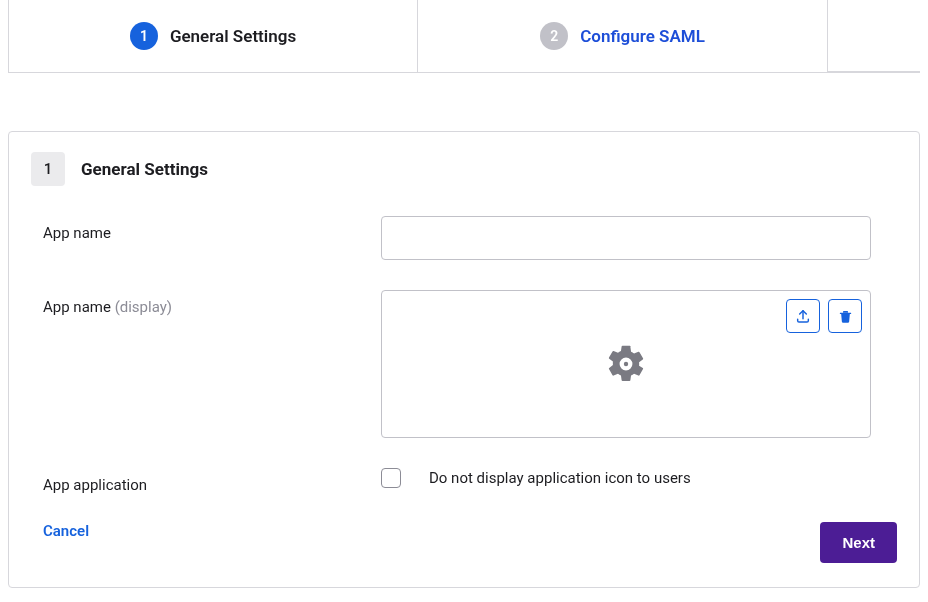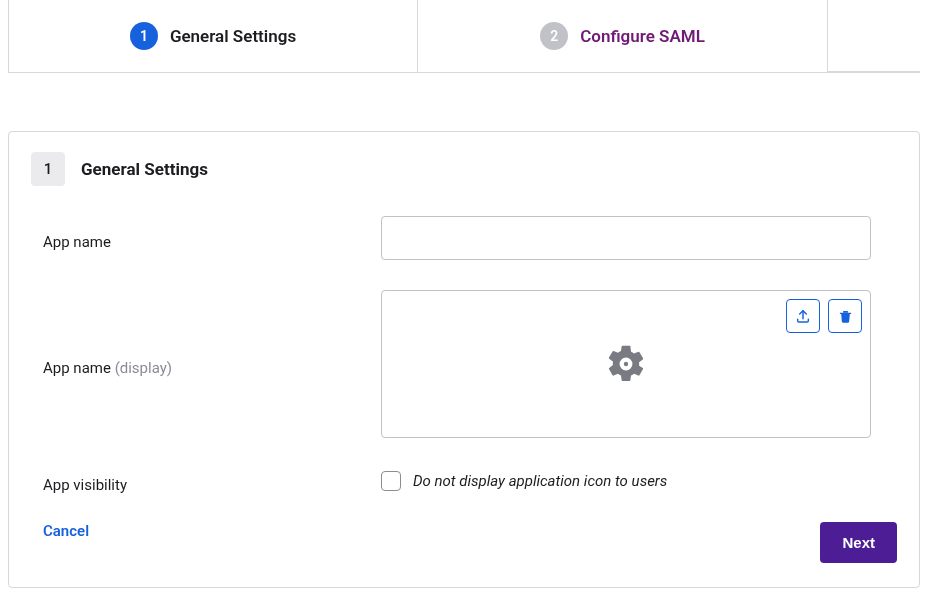--- a/index.html
+++ b/index.html
@@ -37,21 +37,21 @@
       width: 28px; height: 28px;
       border-radius: 50%;
       display: flex; align-items: center; justify-content: center;
       font-size: 14px; font-weight: 600;
       color: #fff;
     }
     .step-circle.active { background: #1662dd; }
     .step-circle.inactive { background: #c1c1c8; }
     .step-label { font-size: 17px; font-weight: 600; }
     .step-label.active { color: #1d1d21; }
-    .step-label.inactive { color: #701a75; }
+    .step-label.inactive { color: #1d4ed8; }
 
     .panel {
       margin: 58px 8px 0 8px;
       border: 1px solid #d7d7dc;
       border-radius: 4px;
       padding: 20px 22px 24px 22px;
     }
     .panel-header {
       display: flex;
       align-items: center;
@@ -64,21 +64,20 @@
       border-radius: 4px;
       display: flex; align-items: center; justify-content: center;
       font-size: 15px; font-weight: 500; color: #1d1d21;
     }
     .panel-title {
       font-size: 17px; font-weight: 700; color: #1d1d21;
     }
     .form-row {
       display: flex;
       margin-bottom: 30px;
-      align-items: center;
     }
     .label-col {
       width: 350px;
       padding-top: 8px;
       padding-left: 12px;
       font-size: 15px;
       color: #1d1d21;
     }
     .label-col .muted { color: #8c8c96; }
     .field-col { flex: 1; }
@@ -110,22 +109,21 @@
       width: 34px; height: 34px;
       border: 1px solid #1662dd;
       border-radius: 4px;
       background: #fff;
       display: flex; align-items: center; justify-content: center;
       cursor: pointer;
     }
     .checkbox-row {
       display: flex;
       align-items: center;
-      gap: 12px;
-      font-style: italic;
+      gap: 28px;
     }
     .checkbox {
       width: 20px; height: 20px;
       border: 1.5px solid #8c8c96;
       border-radius: 4px;
       cursor: pointer;
       background: #fff;
     }
     .checkbox-label { font-size: 15px; color: #1d1d21; }
     .footer-row {
@@ -205,21 +203,21 @@
         <svg width="44" height="44" viewBox="0 0 24 24" fill="#7a7a82">
           <path d="M19.14,12.94a7.07,7.07,0,0,0,.05-.94,7.07,7.07,0,0,0-.05-.94l2.03-1.58a.5.5,0,0,0,.12-.63l-1.92-3.32a.5.5,0,0,0-.6-.22l-2.39.96a7,7,0,0,0-1.62-.94l-.36-2.54A.5.5,0,0,0,13.9,2H10.1a.5.5,0,0,0-.49.42L9.25,4.96a7,7,0,0,0-1.62.94l-2.39-.96a.5.5,0,0,0-.6.22L2.72,8.48a.5.5,0,0,0,.12.63l2.03,1.58a7.07,7.07,0,0,0-.05.94,7.07,7.07,0,0,0,.05.94L2.84,14.15a.5.5,0,0,0-.12.63l1.92,3.32a.5.5,0,0,0,.6.22l2.39-.96a7,7,0,0,0,1.62.94l.36,2.54a.5.5,0,0,0,.49.42h3.8a.5.5,0,0,0,.49-.42l.36-2.54a7,7,0,0,0,1.62-.94l2.39.96a.5.5,0,0,0,.6-.22l1.92-3.32a.5.5,0,0,0-.12-.63ZM12,15.5A3.5,3.5,0,1,1,15.5,12,3.5,3.5,0,0,1,12,15.5Z"></path>
           <circle cx="12" cy="12" r="2" fill="#fff"></circle>
           <circle cx="12" cy="12" r="1.2" fill="#7a7a82"></circle>
         </svg>
       </div>
     </div>
   </div>
 
   <div class="form-row" style="margin-bottom:0">
-    <div class="label-col">App visibility</div>
+    <div class="label-col">App application</div>
     <div class="field-col">
       <div class="checkbox-row">
         <div class="checkbox"></div>
         <div class="checkbox-label">Do not display application icon to users</div>
       </div>
     </div>
   </div>
 
   <div class="footer-row">
     <div class="cancel-link">Cancel</div>

